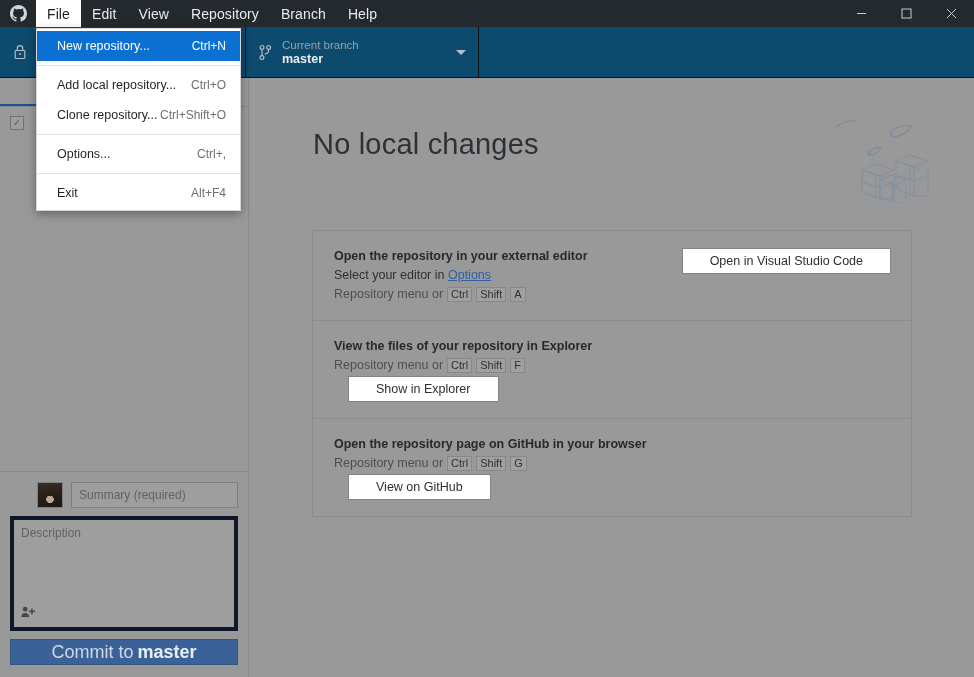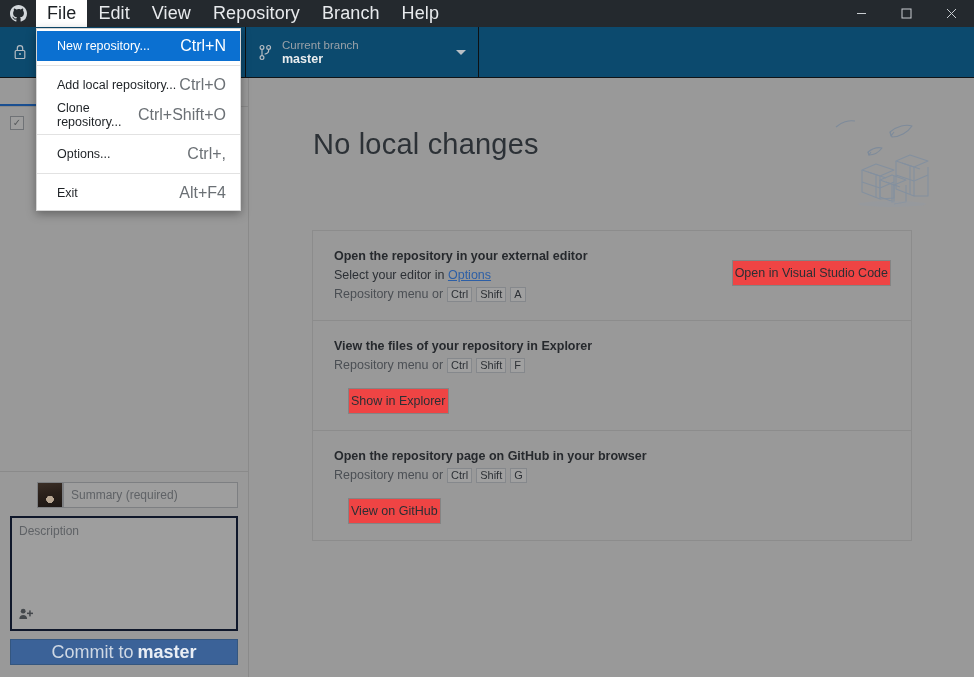--- a/index.html
+++ b/index.html
@@ -15,21 +15,21 @@
   .titlebar {
     position: absolute; left: 0; top: 0; width: 974px; height: 27px;
     background: #24292e; display: flex; align-items: stretch;
   }
   .gh-logo {
     width: 36px; display: flex; align-items: center; justify-content: center;
   }
   .menu-items { display: flex; align-items: stretch; }
   .menu-item {
     display: flex; align-items: center; padding: 0 11px;
-    font-size: 18px; color: #e8eaed; letter-spacing: .1px;
+    font-size: 14px; color: #e8eaed; letter-spacing: .1px;
   }
   .menu-item.open { background: #ffffff; color: #1b1f23; }
   .titlebar-drag { flex: 1; }
   .wincontrols { display: flex; align-items: stretch; }
   .wc {
     width: 45px; display: flex; align-items: center; justify-content: center;
     color: #c9cdd1;
   }
 
   
@@ -75,34 +75,34 @@
   .cb {
     width: 14px; height: 14px; border: 1px solid #6f7276; background: #9e9e9e;
     display: flex; align-items: center; justify-content: center;
     font-size: 10px; color: #55585b; line-height: 1;
   }
   .file-list { flex: 1; }
   .commit-area {
     border-top: 1px solid #8a8a8a; padding: 10px 10px 12px 10px;
     display: flex; flex-direction: column; gap: 8px;
   }
-  .summary-row { display: flex; align-items: stretch; padding-left: 27px; }
+  .summary-row { display: flex; gap: 8px; align-items: stretch; padding-left: 27px; }
   .avatar {
     width: 26px; height: 26px; flex: 0 0 auto; border: 1px solid #7d7f82;
     background:
       radial-gradient(circle at 50% 68%, #b9a793 0 18%, rgba(0,0,0,0) 19%),
       linear-gradient(170deg, #3a2e26 0%, #2a201a 45%, #1d1714 100%);
   }
   .summary-input {
     flex: 1; height: 26px; border: 1px solid #7d7f82; background: #9e9e9e;
     display: flex; align-items: center; padding: 0 7px;
     font-size: 12px; color: #5f6266;
   }
   .desc-box {
-    height: 115px; border: 2px solid #0f172a; background: #9e9e9e;
+    height: 115px; border: 4px solid #0f172a; background: #9e9e9e;
     position: relative; padding: 6px 7px; font-size: 12px; color: #5f6266;
   }
   .coauthor { position: absolute; left: 7px; bottom: 6px; color: #44484c; }
   .commit-btn {
     height: 26px; background: #3b6298; border: 1px solid #34567f;
     display: flex; align-items: center; justify-content: center;
     font-size: 18px; color: #cfd8e4;
   }
   .commit-btn b { color: #e9eef5; margin-left: 4px; }
 
@@ -132,40 +132,40 @@
   .card-line { font-size: 12.5px; color: #2c3035; line-height: 19px; }
   .card-line.muted { color: #4b4f54; display: flex; align-items: center; gap: 4px; flex-wrap: wrap; }
   .link { color: #2d5fa6; }
   .kbd {
     display: inline-flex; align-items: center; justify-content: center;
     min-width: 15px; height: 15px; padding: 0 3px;
     border: 1px solid #85888c; background: #a0a0a0;
     font-size: 11px; color: #2d3136; line-height: 1;
   }
   .card-btn {
-    margin-top: 13px; margin-left: 14px; flex: 0 0 auto;
-    height: 26px; padding: 0 2px; border: 1px solid #848484; background: #ef4444;
+    margin-top: 1px; margin-left: 14px; flex: 0 0 auto;
+    height: 26px; padding: 0 27px; border: 1px solid #848484; background: #ffffff;
     display: flex; align-items: center; justify-content: center;
     font-size: 12.5px; color: #2b2f34; white-space: nowrap;
   }
 
   
   .dropdown {
     position: absolute; left: 36px; top: 28px; width: 205px;
     background: #ffffff; border: 1px solid #d6d6d6;
     box-shadow: 0 3px 9px rgba(0,0,0,.35); z-index: 50; padding: 2px 0;
   }
   .dd-item {
     height: 30px; display: flex; align-items: center;
     padding: 0 14px 0 20px; font-size: 12.5px; color: #1e2226;
   }
   .dd-item.hl { background: #0b70d1; color: #ffffff; }
   .dd-item.hl .dd-accel { color: #ffffff; }
   .dd-label { flex: 1; }
-  .dd-accel { color: #6b7075; font-size: 16px; }
+  .dd-accel { color: #6b7075; font-size: 12px; }
   .dd-sep { height: 1px; background: #e2e2e2; margin: 4px 0; }
 </style>
 </head>
 <body>
 
 <div id="app">
 
   <div class="titlebar">
     <div class="gh-logo">
       <svg width="17" height="17" viewBox="0 0 16 16" fill="#d3d7db" aria-hidden="true">

